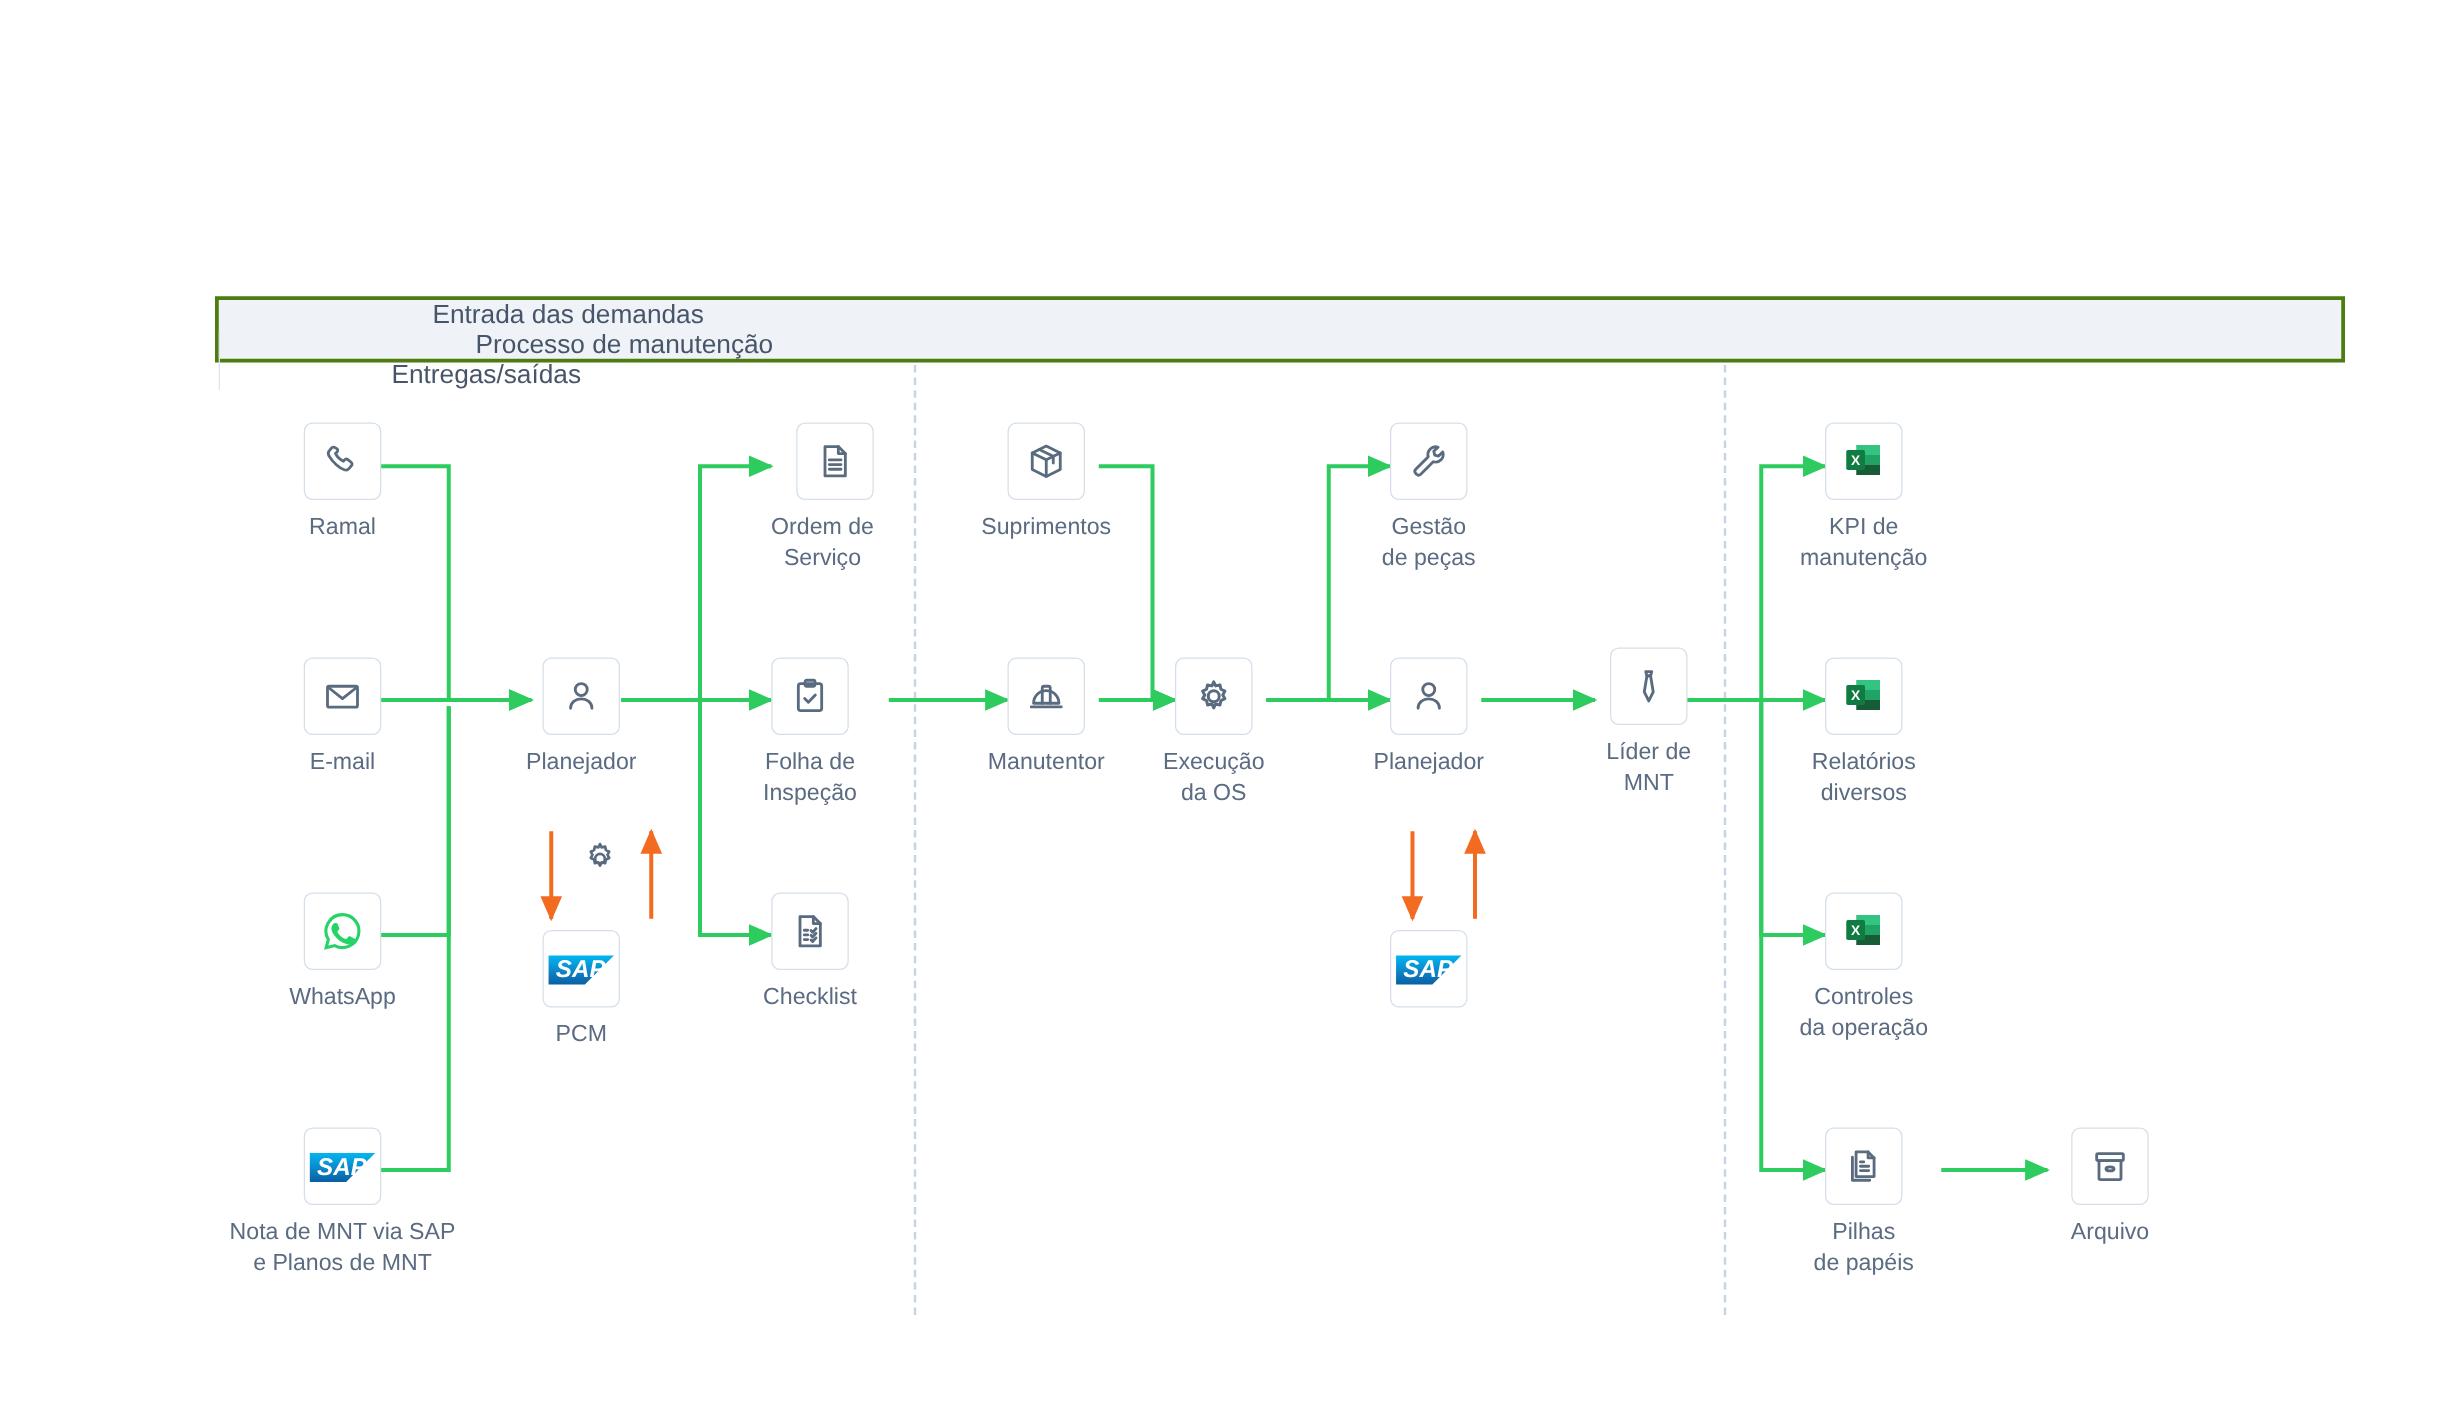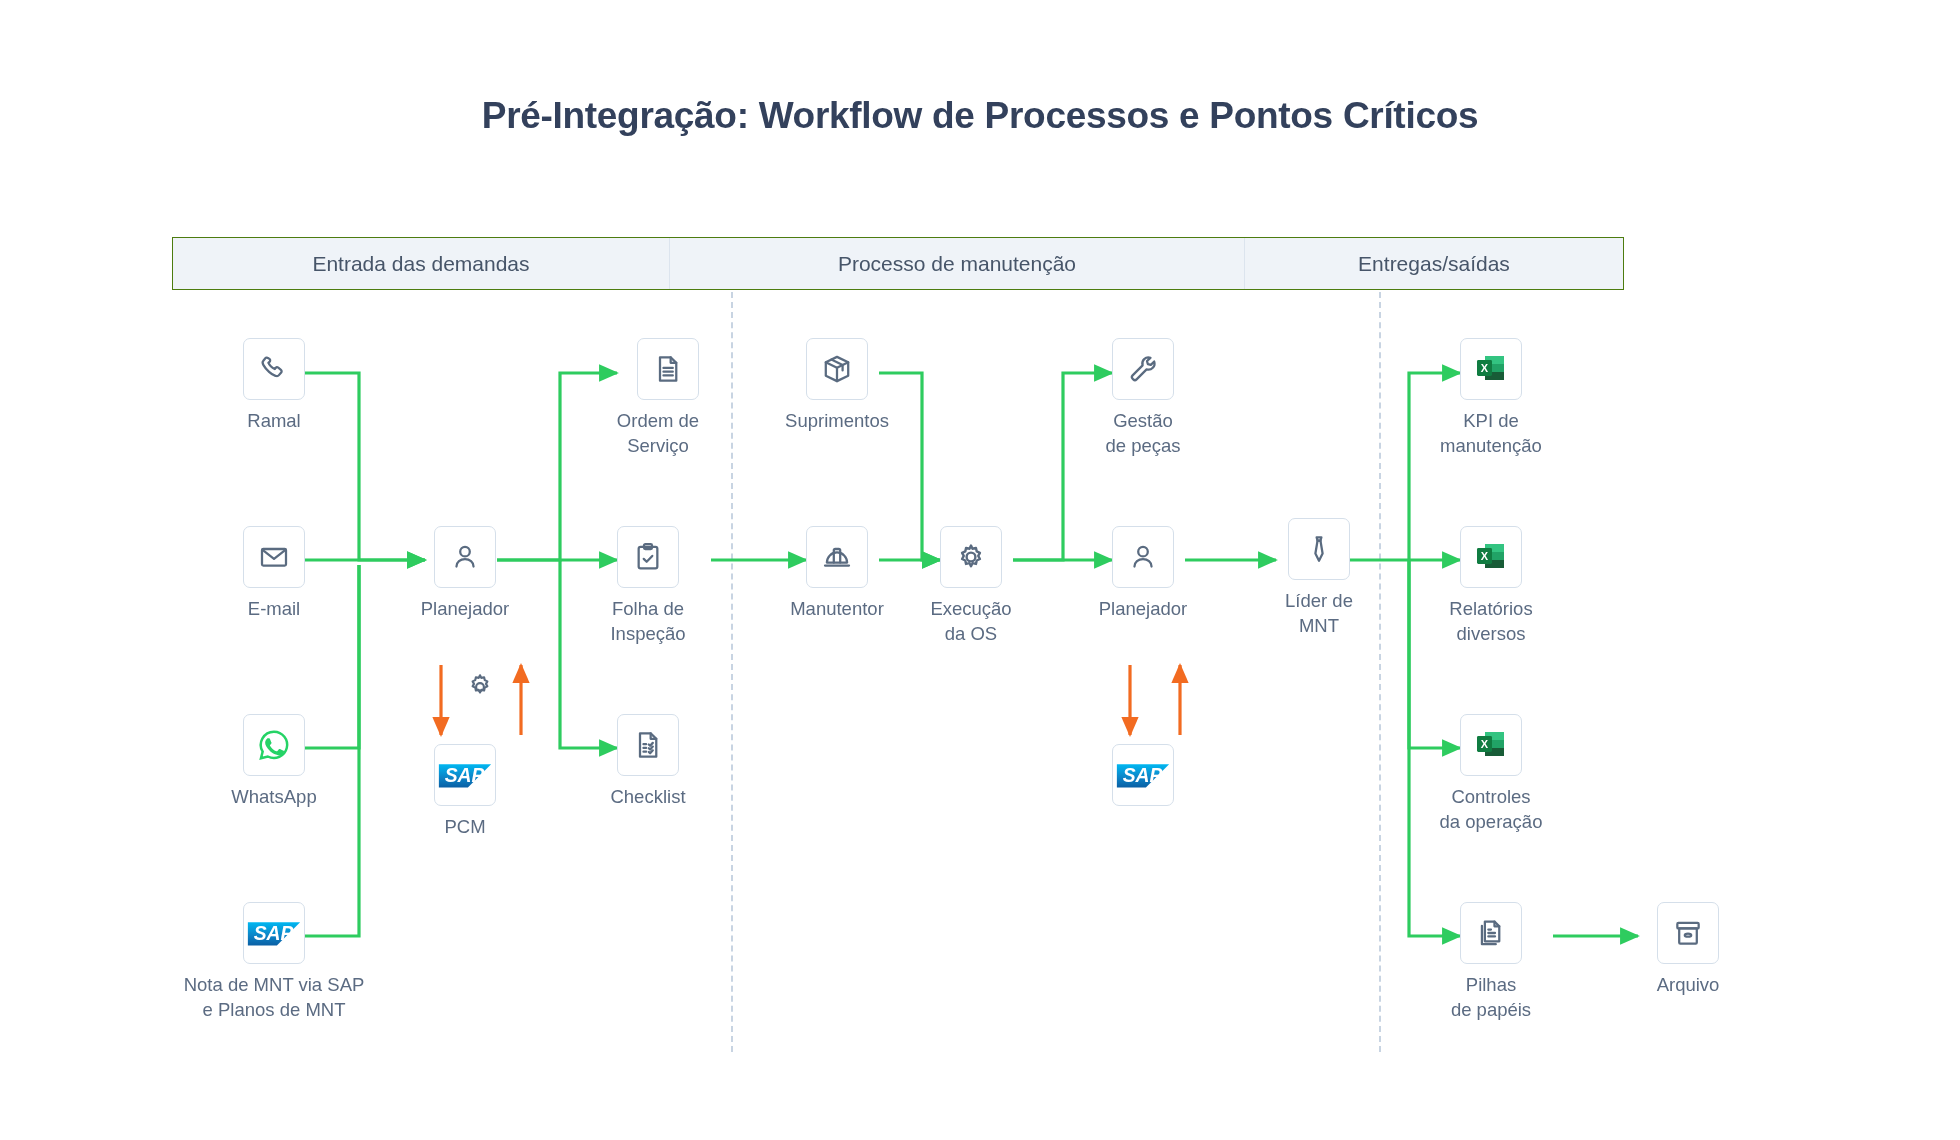--- a/index.html
+++ b/index.html
@@ -16,24 +16,25 @@
     position: absolute; left: 0; top: 95px; width: 1960px;
     text-align: center;
     font-size: 37px; font-weight: 700; letter-spacing: -0.3px;
     color: #33415C;
     white-space: nowrap;
   }
 
   
   #band {
     position: absolute; left: 172px; top: 237px;
-    width: 1452px; height: 53px;
+    width: 1704px; height: 53px;
     background: #EFF3F8;
-    border: 1px solid #4d7c0f;
+    border: 3px solid #4d7c0f;
     display: flex;
+    flex-direction: column;
   }
   .band-cell {
     display: flex; align-items: center; justify-content: center;
     font-size: 21px; color: #475569; height: 100%;
     position: relative;
   }
   .band-cell + .band-cell { border-left: 1px solid #DCE4EE; justify-content: center; }
   #band .c1 { width: 559px; }
   #band .c2 { width: 648px; }
   #band .c3 { width: 427px; }
@@ -71,21 +72,20 @@
            pointer-events: none; }
 
   
   .midgear { position: absolute; }
 </style>
 </head>
 <body>
 
 <div id="stage">
 
-  <div id="page-title">Pré-Integração: Workflow de Processos e Pontos Críticos</div>
 
   <div id="band">
     <div class="band-cell c1">
       <span>Entrada das demandas</span>
     </div>
     <div class="band-cell c2">
       <span>Processo de manutenção</span>
     </div>
     <div class="band-cell c3">
       <span>Entregas/saídas</span>

